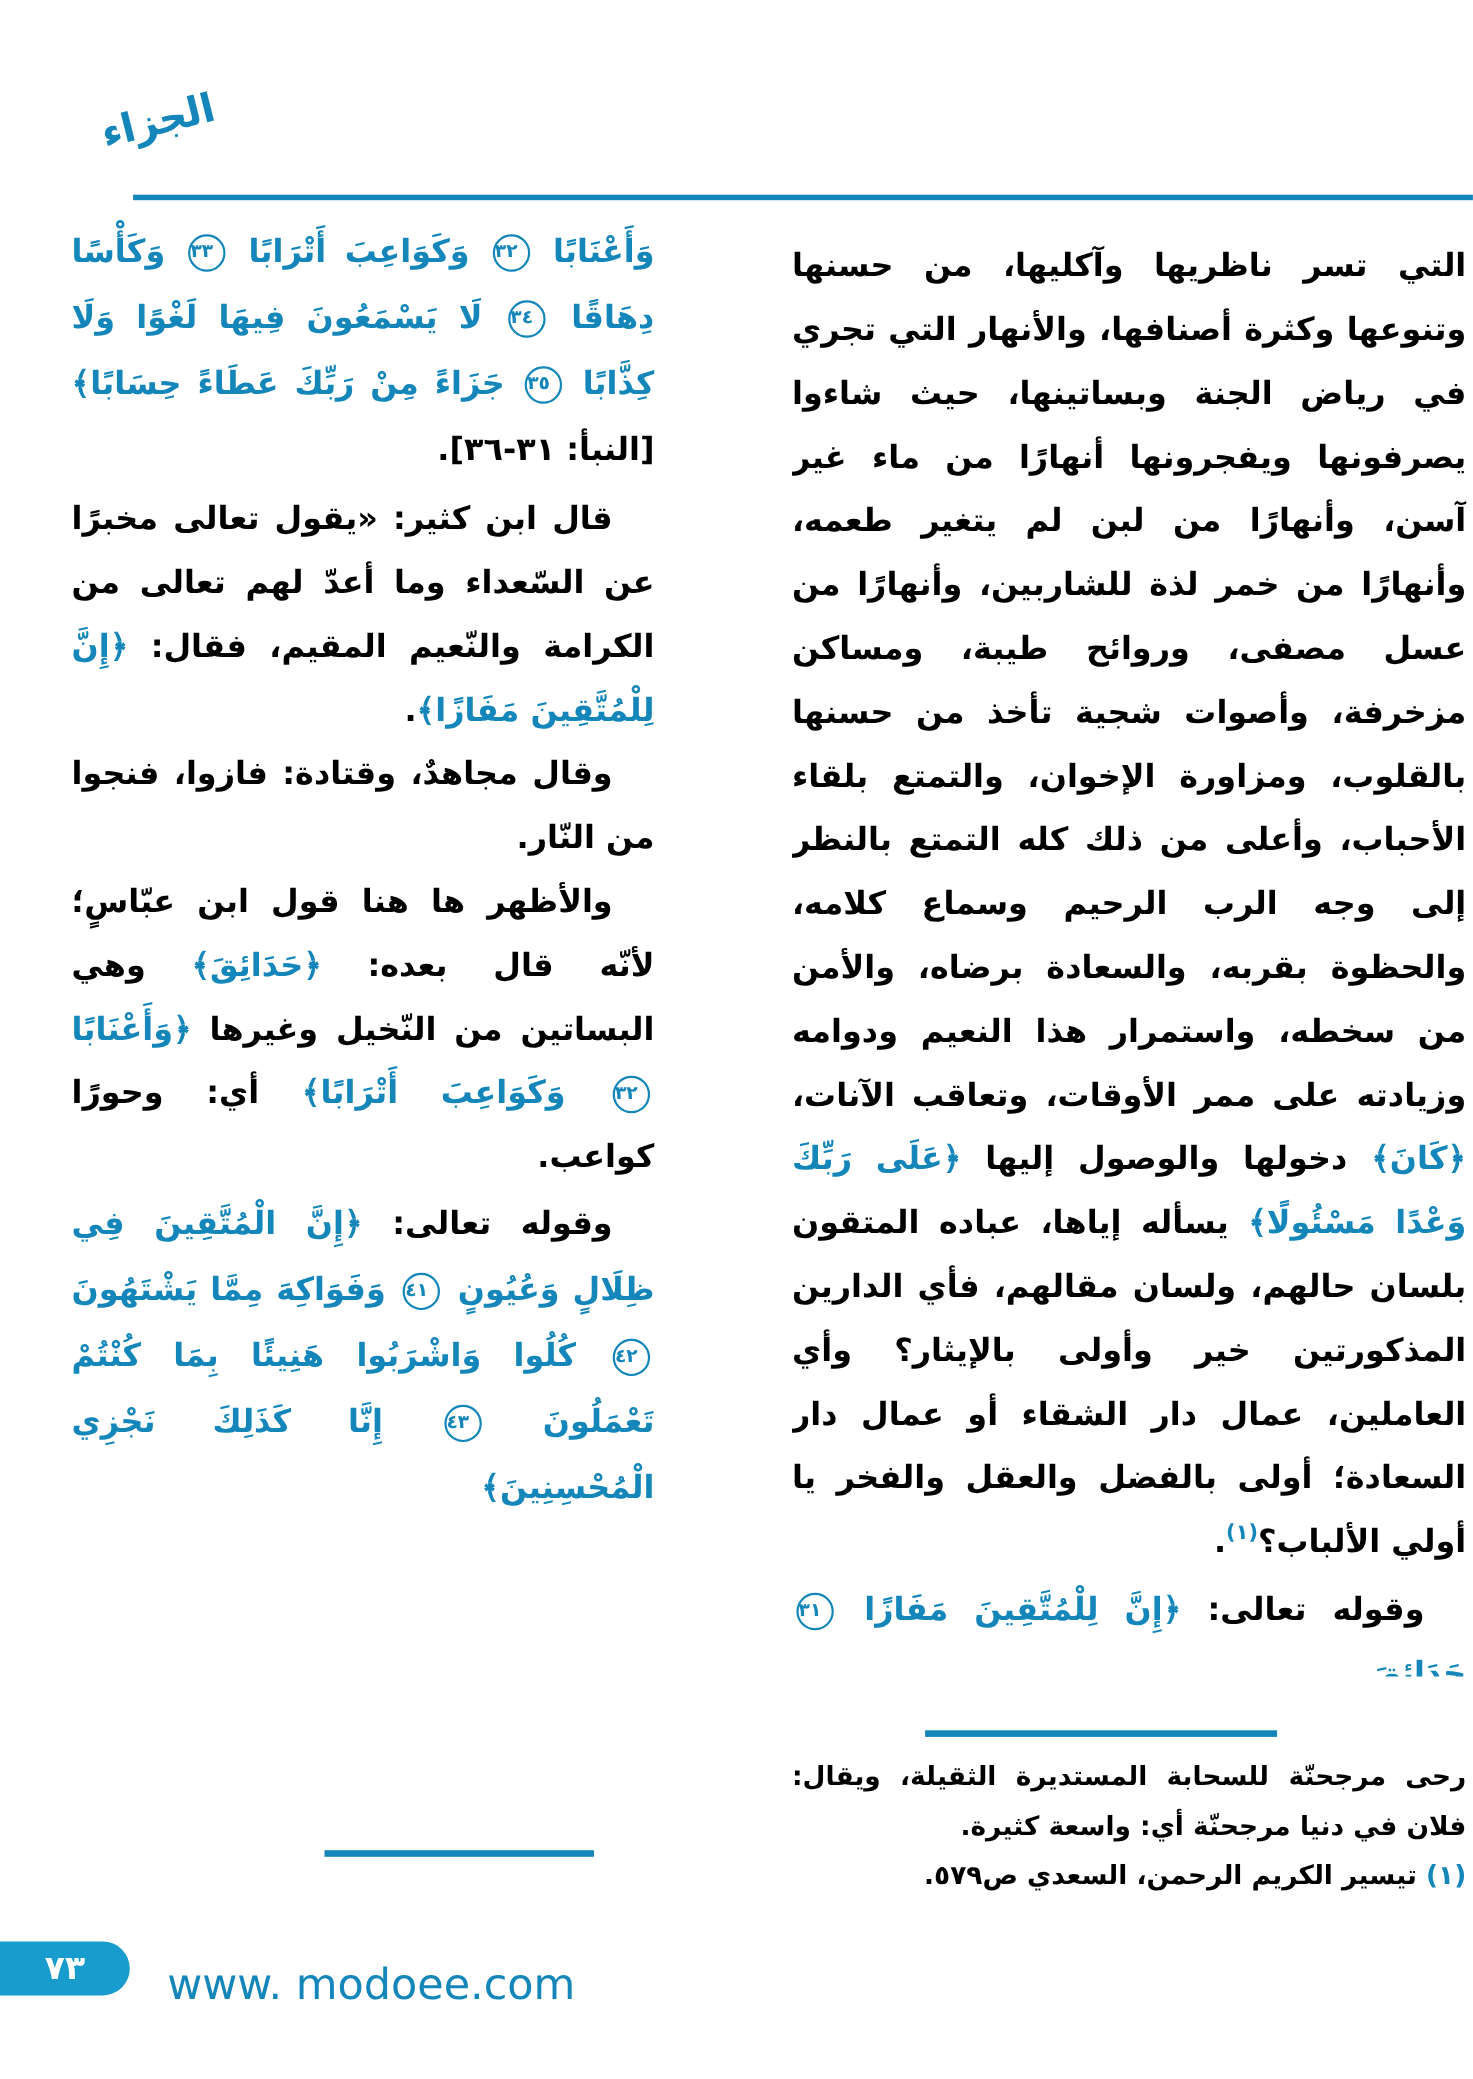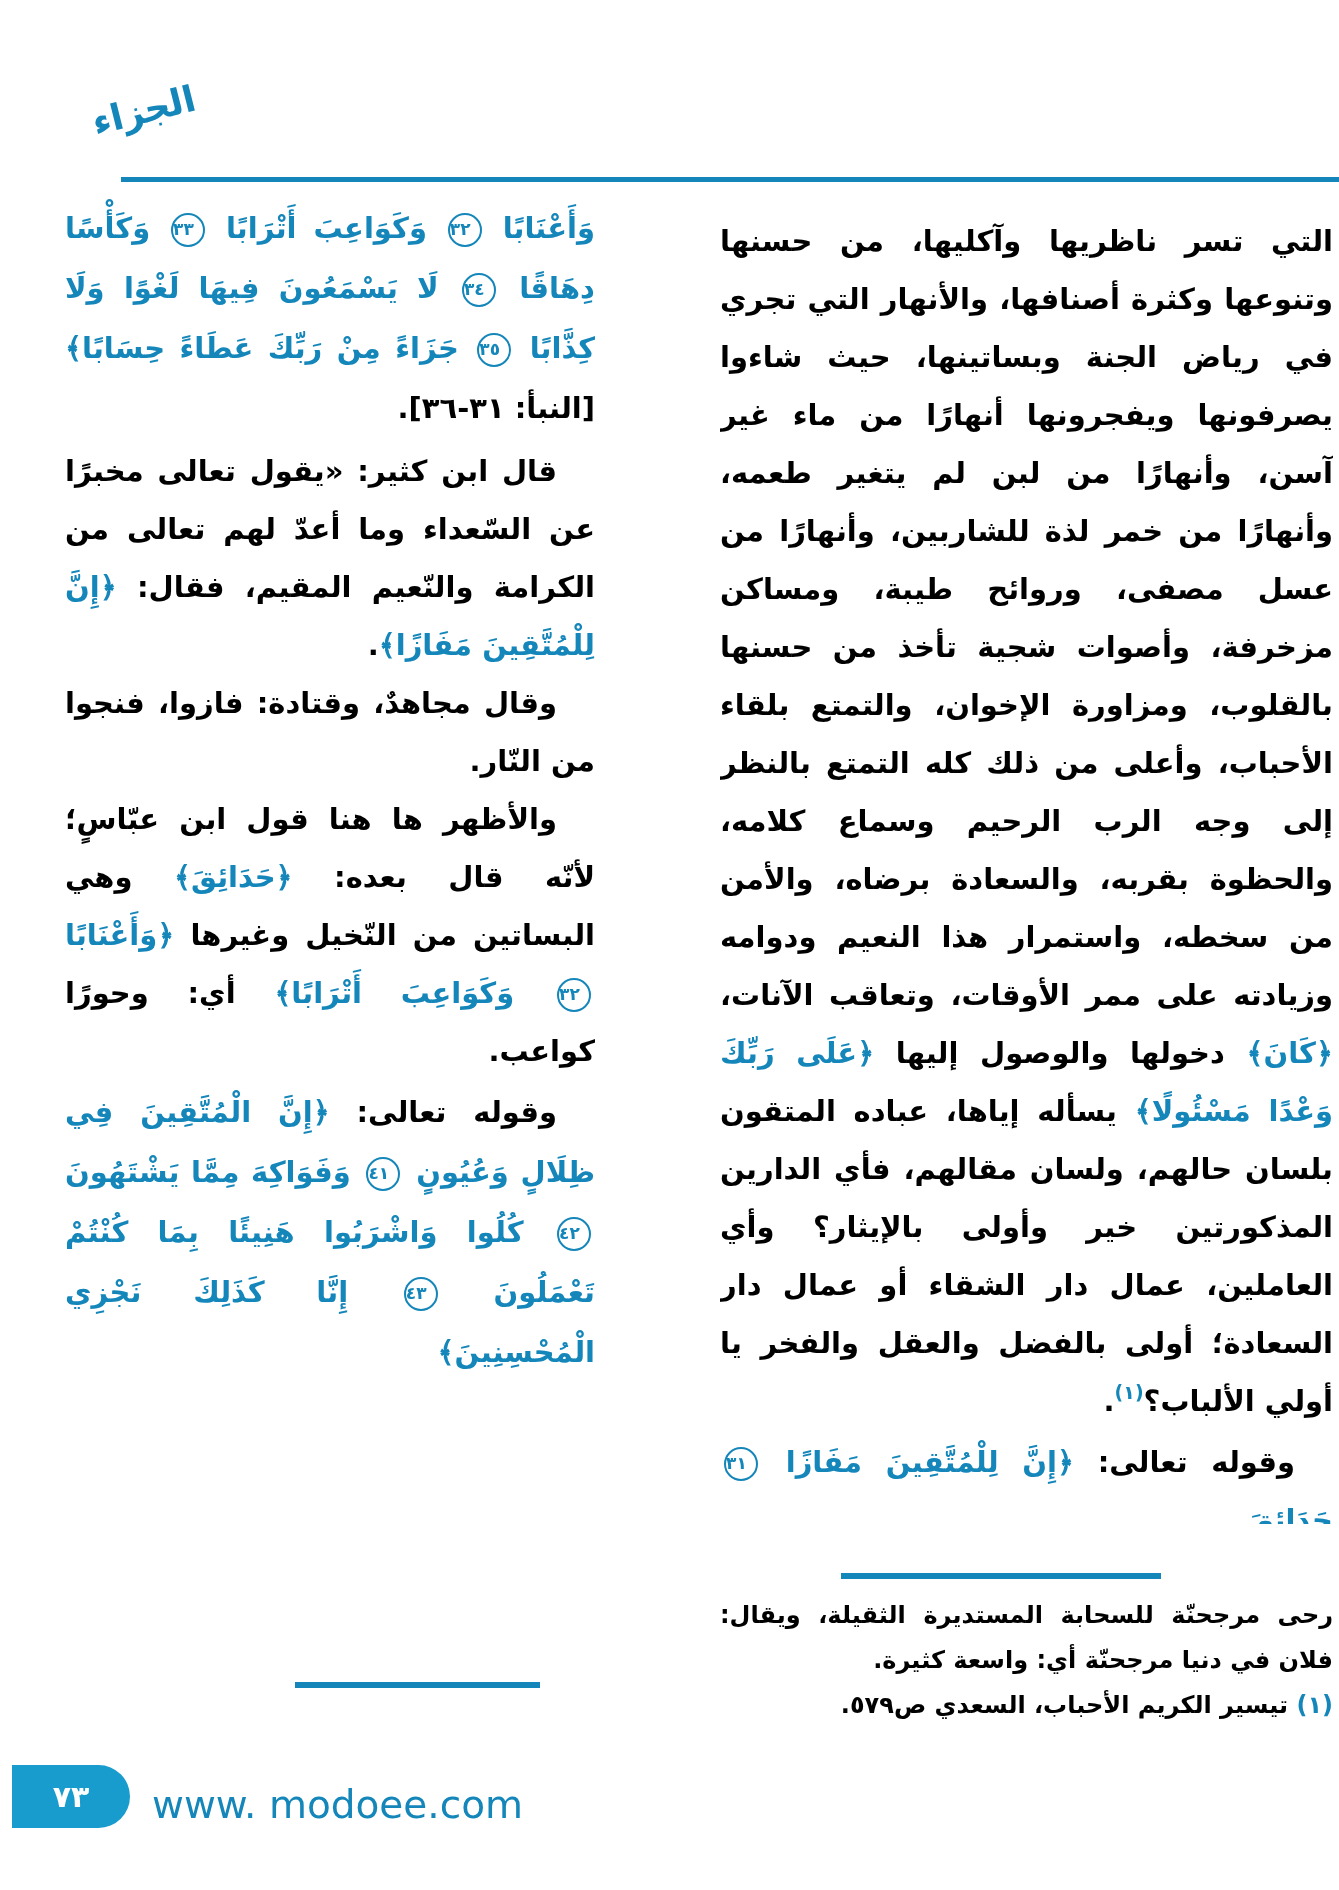--- a/index.html
+++ b/index.html
@@ -44,24 +44,24 @@
   .fn-right{ left:720px; top:1530px; width:613px;margin-top:43px; }
   .fn-left { left:65px;  top:1682px; width:530px; }
   .fn-rule{ height:6px; background:var(--accent); margin-bottom:14px; }
   .fn-rule.r{ width:320px; margin-right:172px; }
   .fn-rule.l{ width:245px; margin-right:55px; }
   .fn-line{ font-size:24px; line-height:45px; }
   .seg-fn{ color:#000; }
   .seg-fnnum{ color:var(--accent); }
 
   .footer-badge{
-    position:absolute; left:0; top:1765px; width:118px; height:63px;
+    position:absolute; left:0; top:1765px; width:118px; height:49px;
     background:var(--badge); border-radius:0 32px 32px 0;
     color:#fff; font-size:30px; font-weight:bold;
-    display:flex; align-items:center; justify-content:center;margin-left:12px;
+    display:flex; align-items:center; justify-content:center;
   }
   .footer-site{
     position:absolute; left:152px; top:1782px;
     color:var(--accent); font-size:39px; direction:ltr; font-weight:normal;
   }
 </style>
 </head>
 <body>
 
 <div class="header-calligraphy">الجزاء</div>
@@ -77,21 +77,21 @@
   <p class="para indent"><span class="seg-body">قال ابن كثير: «يقول تعالى مخبرًا عن السّعداء وما أعدّ لهم تعالى من الكرامة والنّعيم المقيم، فقال: </span><span class="seg-q">﴿إِنَّ لِلْمُتَّقِينَ مَفَازًا﴾</span><span class="seg-body">.</span></p>
   <p class="para indent"><span class="seg-body">وقال مجاهدٌ، وقتادة: فازوا، فنجوا من النّار.</span></p>
   <p class="para indent"><span class="seg-body">والأظهر ها هنا قول ابن عبّاسٍ؛ لأنّه قال بعده: </span><span class="seg-q">﴿حَدَائِقَ﴾</span><span class="seg-body"> وهي البساتين من النّخيل وغيرها </span><span class="seg-q">﴿وَأَعْنَابًا </span><span class="vnum">٣٢</span><span class="seg-q"> وَكَوَاعِبَ أَتْرَابًا﴾</span><span class="seg-body"> أي: وحورًا كواعب.</span></p>
   <p class="para quran indent"><span class="seg-body">وقوله تعالى: </span><span class="seg-q">﴿إِنَّ الْمُتَّقِينَ فِي ظِلَالٍ وَعُيُونٍ </span><span class="vnum">٤١</span><span class="seg-q"> وَفَوَاكِهَ مِمَّا يَشْتَهُونَ </span><span class="vnum">٤٢</span><span class="seg-q"> كُلُوا وَاشْرَبُوا هَنِيئًا بِمَا كُنْتُمْ تَعْمَلُونَ </span><span class="vnum">٤٣</span><span class="seg-q"> إِنَّا كَذَلِكَ نَجْزِي الْمُحْسِنِينَ﴾</span></p>
 
 </div>
 
 <div class="fnblock fn-right">
   <div class="fn-rule r"></div>
   <p class="fn-line"><span class="seg-fn">رحى مرجحنّة للسحابة المستديرة الثقيلة، ويقال: فلان في دنيا مرجحنّة أي: واسعة كثيرة.</span></p>
-  <p class="fn-line"><span class="seg-fnnum">(١)</span><span class="seg-fn"> تيسير الكريم الأحباب، السعدي ص٥٧٩.</span></p>
+  <p class="fn-line"><span class="seg-fnnum">(١)</span><span class="seg-fn"> تيسير الكريم الرحمن، السعدي ص٥٧٩.</span></p>
 </div>
 
 <div class="fnblock fn-left">
   <div class="fn-rule l"></div>
 </div>
 
 <div class="footer-badge">٧٣</div>
 <div class="footer-site">www. modoee.com</div>
 
 </body></html>

